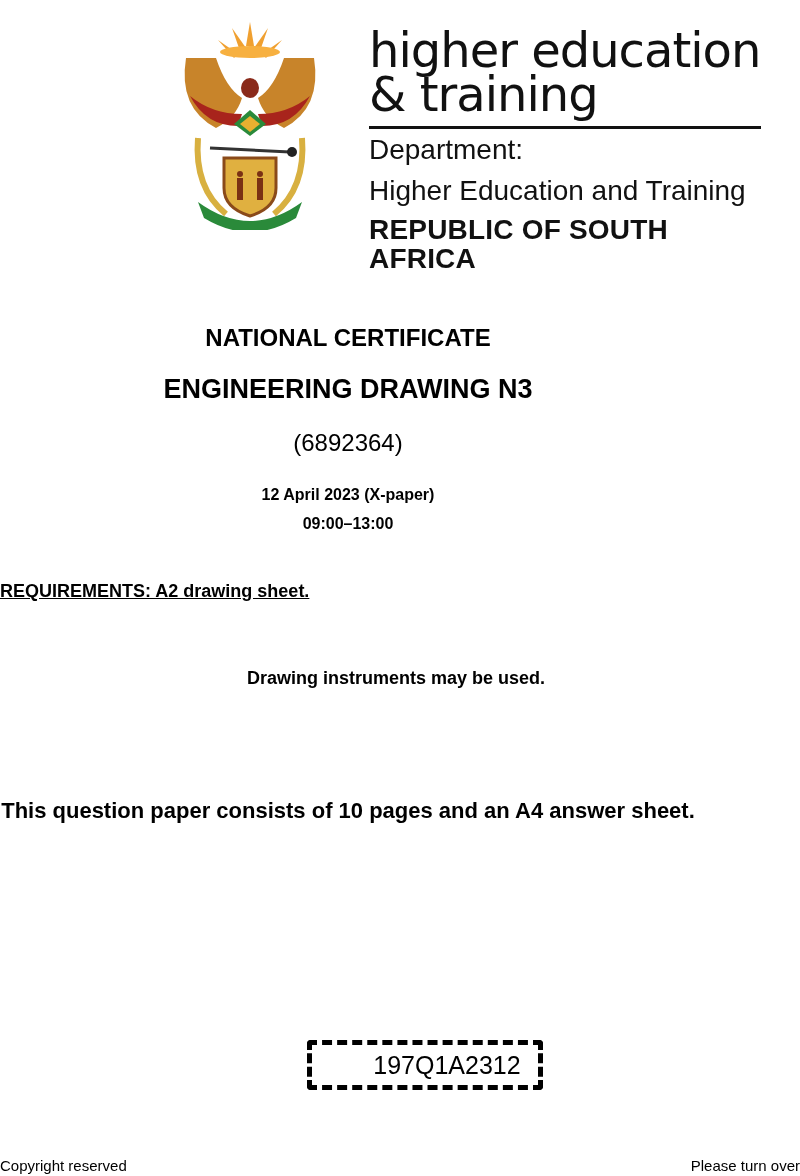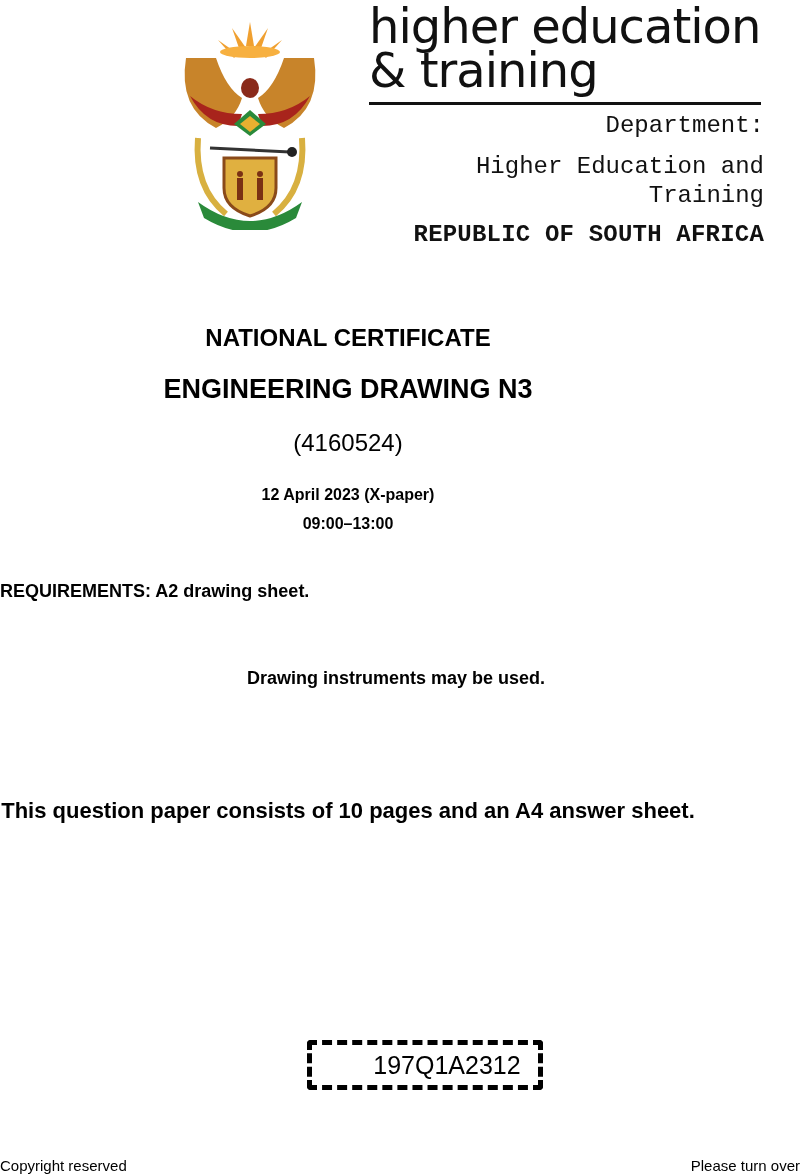--- a/index.html
+++ b/index.html
@@ -1,37 +1,37 @@
 <!DOCTYPE html>
 <html><head>
 <meta charset="utf-8">
 <style>
   html, body { margin: 0; padding: 0; background: #ffffff; }
   body {
     width: 800px; height: 1176px; position: relative; overflow: hidden;
     font-family: "Liberation Sans", "DejaVu Sans", sans-serif; color: #000;
   }
   .crest { position: absolute; left: 176px; top: 18px; width: 148px; height: 212px; }
-  .brand { position: absolute; left: 369px; top: 4px; width: 395px; }
+  .brand { position: absolute; left: 369px; top: 28px; width: 395px; }
   .brand-title {
     font-family: "DejaVu Sans", sans-serif; font-size: 48px; line-height: 44px;
     letter-spacing: -1px; color: #111; white-space: pre-line; margin: 0;
   }
   .brand-rule { height: 3px; background: #111; margin-top: 10px; width: 392px; }
   .brand-sub {
-    font-family: Liberation Mono, monospace; font-size: 24px; line-height: 29px;
-    color: #111; margin-top: 6px; text-align: right;
+    font-family: Liberation Sans, sans-serif; font-size: 28px; line-height: 29px;
+    color: #111; margin-top: 6px;
   }
   .brand-sub.bold { font-weight: bold; margin-top: 10px; letter-spacing: 0.2px; }
   .center { position: absolute; left: 0; width: 696px; text-align: center; }
   .t-cert { top: 324px; font-size: 24px; font-weight: bold; }
   .t-subject { top: 374px; font-size: 27px; font-weight: bold; }
   .t-code { top: 429px; font-size: 24px; }
   .t-date { top: 480px; font-size: 16px; font-weight: bold; line-height: 29px; }
-  .req { position: absolute; left: 0; top: 581px; font-size: 18px; font-weight: bold; }
+  .req { position: absolute; left: 0; top: 581px; font-size: 18px; font-weight: bold; text-decoration: underline; }
   .t-instr { top: 668px; font-size: 18px; font-weight: bold; padding-left: 48px; }
   .t-pages { top: 798px; font-size: 22px; font-weight: bold; }
   .codebox {
     position: absolute; left: 307px; top: 1040px; width: 182px; height: 40px;
     border: 5px dashed #000; border-radius: 4px; text-align: center;
     font-size: 25px; line-height: 40px; padding-left: 44px;
   }
   .footer-left { position: absolute; left: 0; top: 1157px; font-size: 15px; }
   .footer-right { position: absolute; right: 0; top: 1157px; font-size: 15px; }
 </style>
@@ -80,21 +80,21 @@
   <div class="brand-title">higher education
 &amp; training</div>
   <div class="brand-rule"></div>
   <div class="brand-sub">Department:</div>
   <div class="brand-sub" style="margin-top:12px">Higher Education and Training</div>
   <div class="brand-sub bold">REPUBLIC OF SOUTH AFRICA</div>
 </div>
 
 <div class="center t-cert">NATIONAL CERTIFICATE</div>
 <div class="center t-subject">ENGINEERING DRAWING N3</div>
-<div class="center t-code">(4160524)</div>
+<div class="center t-code">(6892364)</div>
 <div class="center t-date">
   <div>12 April 2023 (X-paper)</div>
   <div>09:00–13:00</div>
 </div>
 
 <div class="req">REQUIREMENTS: A2 drawing sheet.</div>
 <div class="center t-instr">Drawing instruments may be used.</div>
 <div class="center t-pages">This question paper consists of 10 pages and an A4 answer sheet.</div>
 
 <div class="codebox">197Q1A2312</div>

